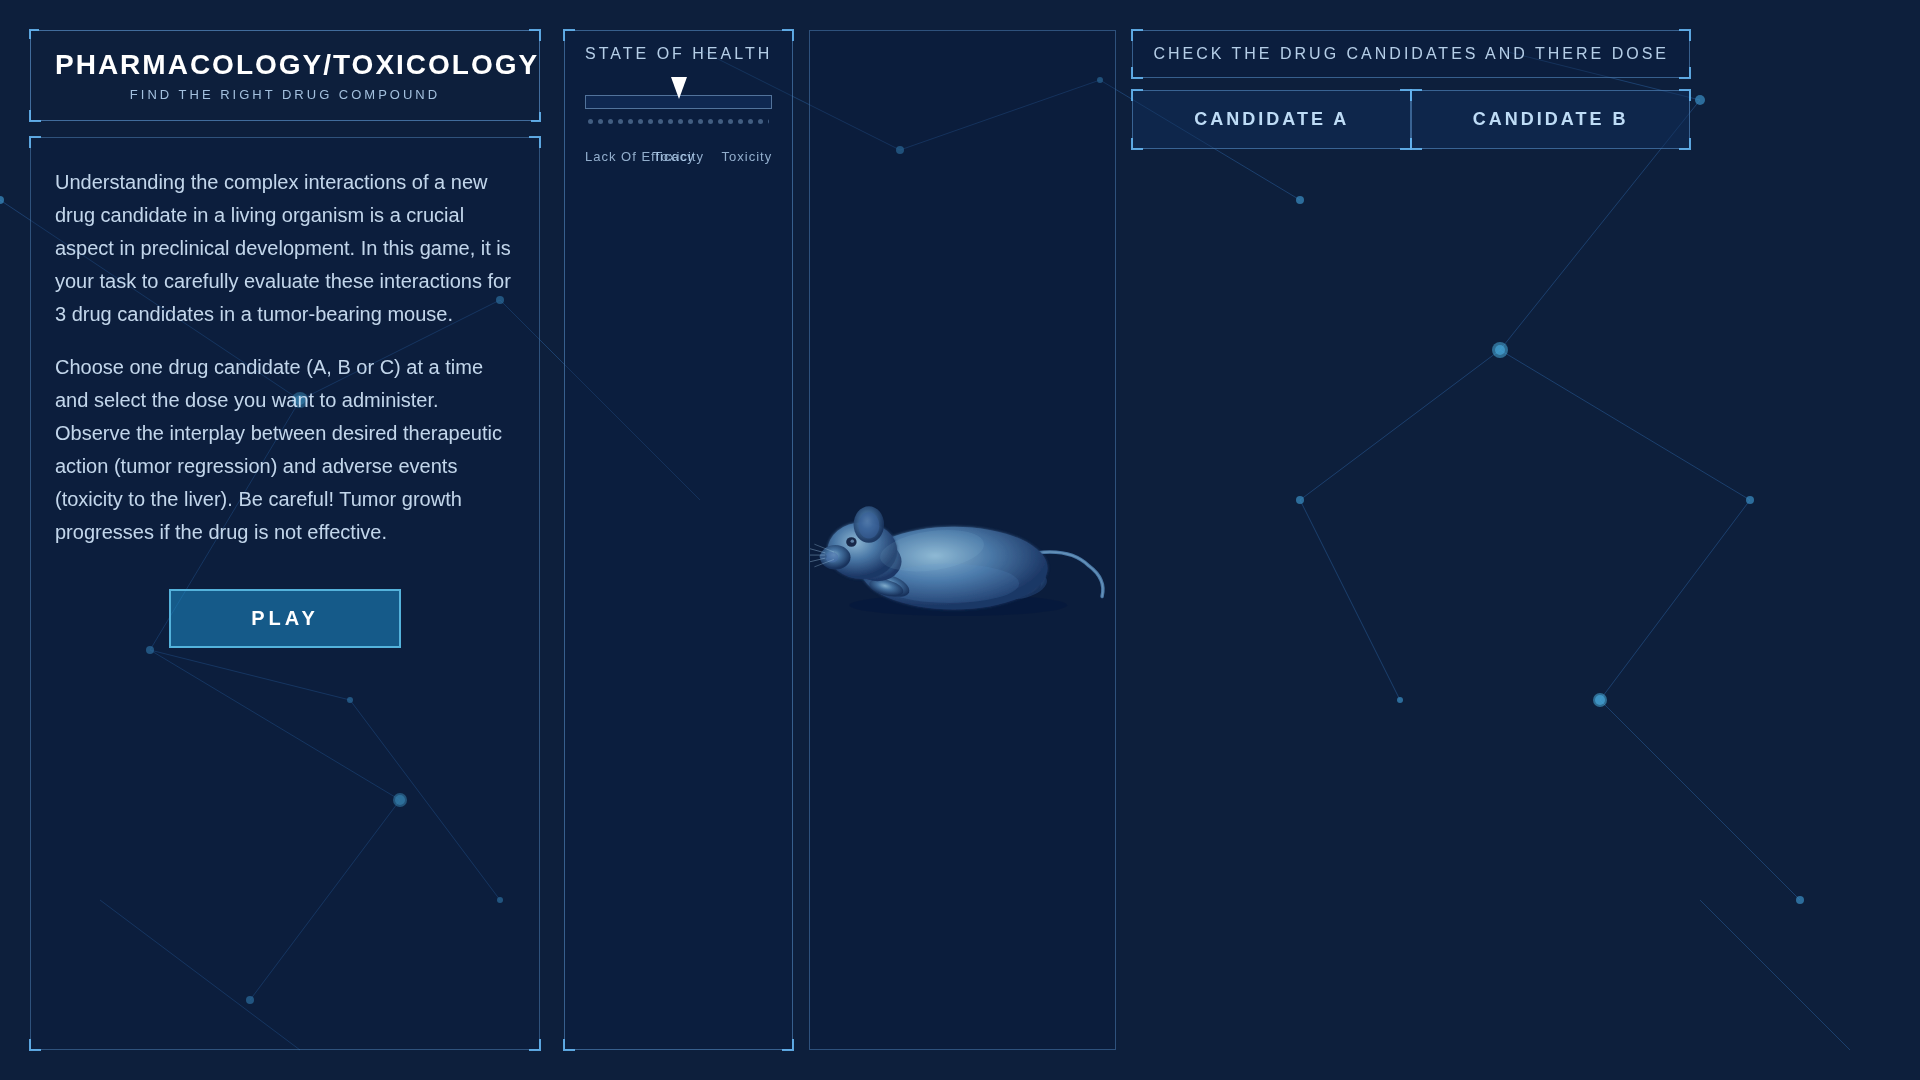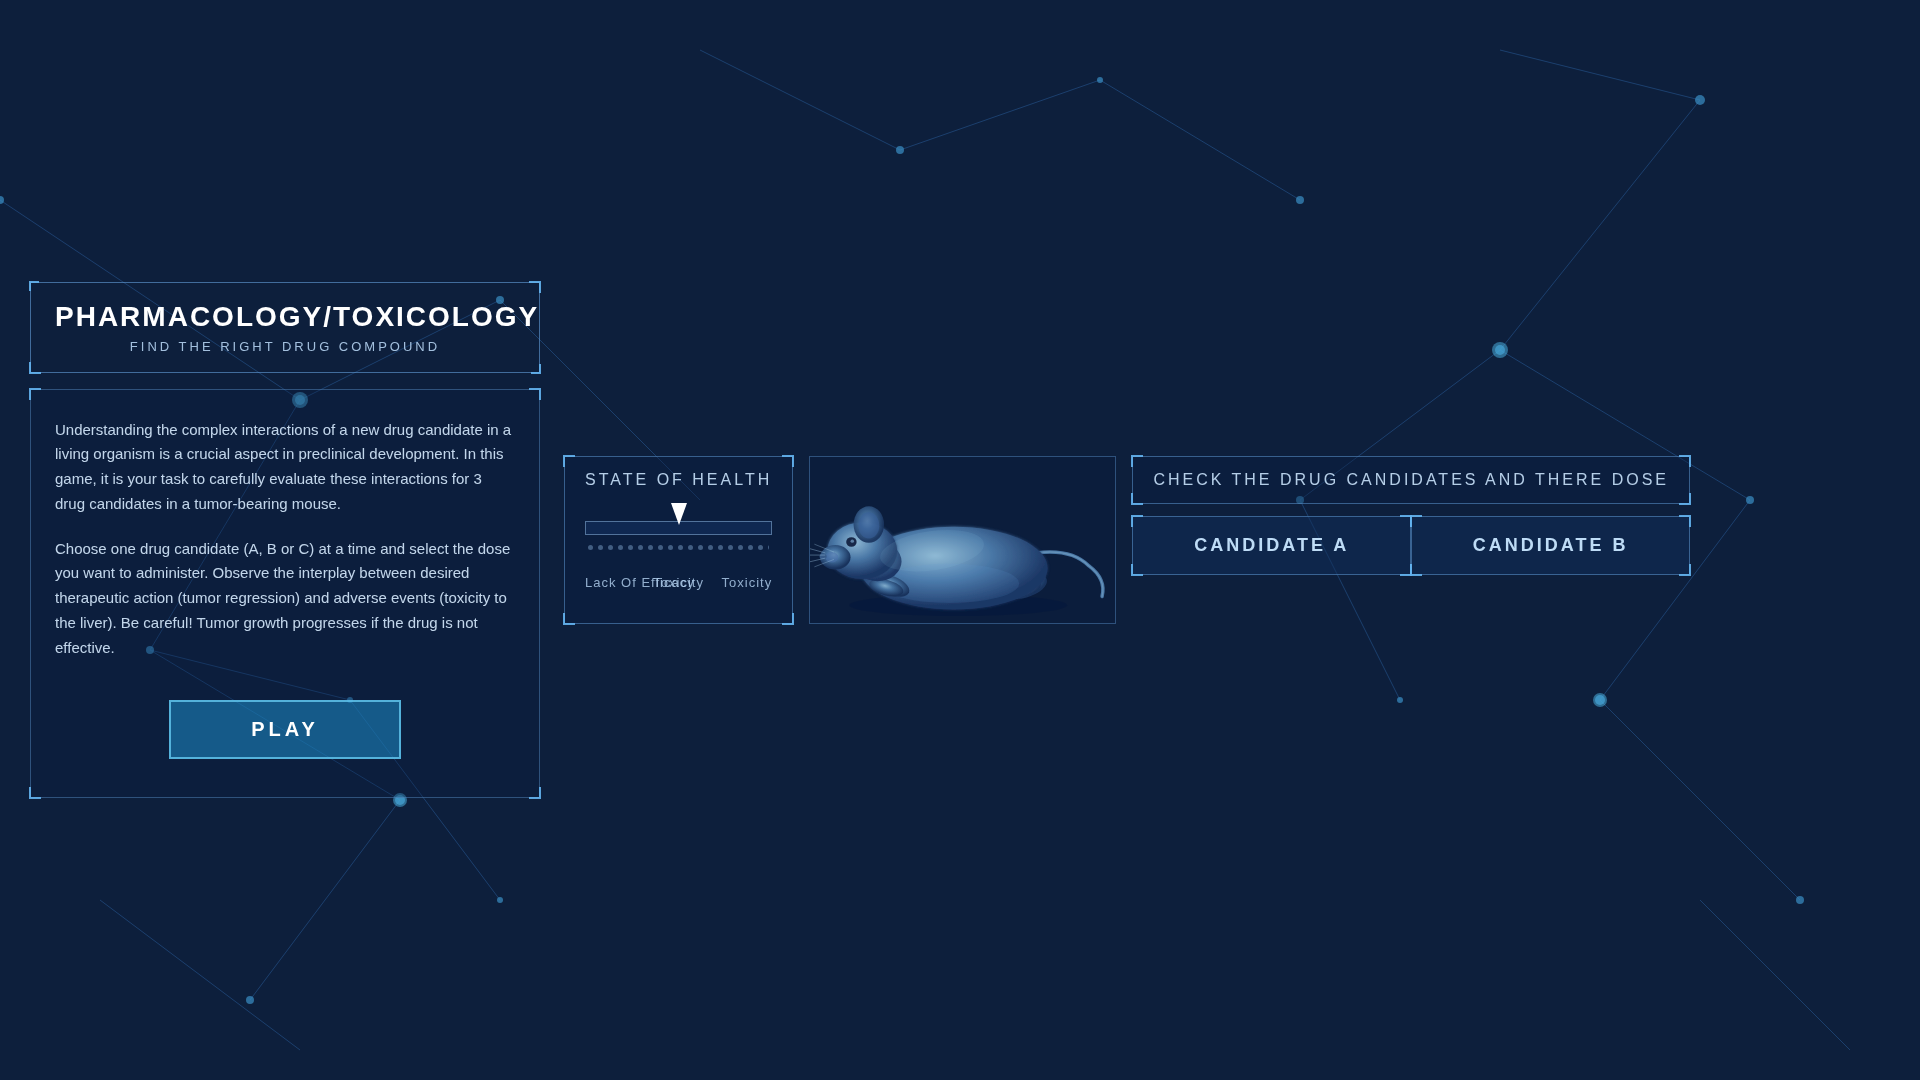--- a/index.html
+++ b/index.html
@@ -14,21 +14,20 @@
     }
 
     .main-layout {
       position: relative;
       z-index: 1;
       display: flex;
       width: 1720px;
       height: 1080px;
       padding: 30px;
       gap: 24px;
-      align-items: center;
     }
 
     
     .left-panel {
       width: 510px;
       flex-shrink: 0;
       display: flex;
       flex-direction: column;
       gap: 16px;
     }
@@ -77,21 +76,21 @@
 
     .desc-box {
       border: 1.5px solid rgba(100,160,220,0.4);
       padding: 28px 24px;
       flex: 1;
       position: relative;
       background: rgba(10,30,65,0.3);
     }
 
     .desc-box p {
-      font-size: 15px;
+      font-size: 20px;
       line-height: 1.65;
       color: rgba(210,230,250,0.92);
       margin-bottom: 20px;
     }
     .desc-box p:last-child { margin-bottom: 0; }
 
     .play-area {
       display: flex;
       justify-content: center;
       padding: 20px 0 10px;

